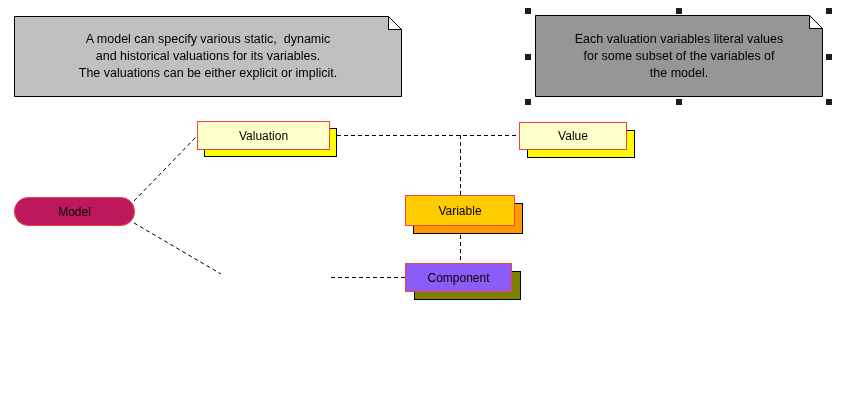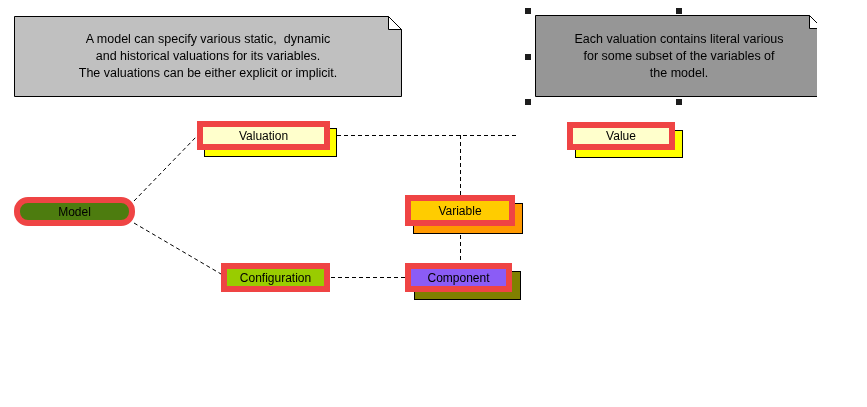--- a/index.html
+++ b/index.html
@@ -1,27 +1,28 @@
 <!DOCTYPE html>
 <html><head>
 <meta charset="utf-8">
 <style>
   html,body{margin:0;padding:0;background:#ffffff;}
   .canvas{
     position:relative;width:817px;height:407px;background:#ffffff;overflow:hidden;
     font-family:"Liberation Sans",sans-serif;
+    padding-left:28px;
   }
   .wires{position:absolute;left:0;top:0;z-index:1;}
   .edge{stroke:#000;stroke-width:1;stroke-dasharray:4 3;fill:none;}
 
   .node{position:absolute;z-index:3;}
   .node-shadow{position:absolute;width:100%;height:100%;border:1px solid #000;box-sizing:border-box;}
   .node-face{
     position:absolute;left:0;top:0;width:100%;height:100%;
-    border:6px solid #ef4444;box-sizing:border-box;
+    border:1px solid #ef4444;box-sizing:border-box;
     display:flex;align-items:center;justify-content:center;
   }
   .node-label{font-size:12px;color:#000;white-space:nowrap;}
 
   .note{position:absolute;z-index:2;}
   .note svg{position:absolute;left:0;top:0;display:block;}
   .note-body{stroke:#000;stroke-width:1;}
   .note-fold{fill:#ffffff;stroke:#000;stroke-width:1;}
   .note-text{
     position:absolute;left:1px;top:1px;right:1px;bottom:1px;
@@ -53,68 +54,63 @@
     <div class="note-text">A model can specify various static,  dynamic
 and historical valuations for its variables.
 The valuations can be either explicit or implicit.</div>
   </div>
 
   <div class="note" style="left:535px;top:15px;width:288px;height:82px;">
     <svg width="288" height="82">
       <polygon class="note-body" points="0.5,0.5 274.5,0.5 287.5,13.5 287.5,81.5 0.5,81.5" style="fill: rgb(150, 150, 150);"></polygon>
       <polygon class="note-fold" points="274.5,0.5 274.5,13.5 287.5,13.5"></polygon>
     </svg>
-    <div class="note-text">Each valuation contains literal various
+    <div class="note-text">Each valuation variables literal values
 for some subset of the variables of
 the model.</div>
   </div>
 
   <div class="handle" style="left:525px;top:8px;"></div>
   <div class="handle" style="left:676px;top:8px;"></div>
   <div class="handle" style="left:826px;top:8px;"></div>
   <div class="handle" style="left:525px;top:54px;"></div>
   <div class="handle" style="left:826px;top:54px;"></div>
   <div class="handle" style="left:525px;top:99px;"></div>
   <div class="handle" style="left:676px;top:99px;"></div>
   <div class="handle" style="left:826px;top:99px;"></div>
 
 
 
   <div class="node" style="left:14px;top:197px;width:121px;height:29px;">
-    <div class="node-face" style="background-color: #4d7c0f; border-radius: 14px;">
+    <div class="node-face" style="background-color: #be185d; border-radius: 14px;">
       <span class="node-label">Model</span>
     </div>
   </div>
 
   <div class="node" style="left:197px;top:121px;width:133px;height:29px;">
     <div class="node-shadow" style="left: 7px; top: 7px; background-color: rgb(255, 255, 0);"></div>
     <div class="node-face" style="background-color: rgb(255, 255, 204);">
       <span class="node-label">Valuation</span>
     </div>
   </div>
 
-  <div class="node" style="left:519px;top:122px;width:108px;height:28px;margin-left:48px;">
+  <div class="node" style="left:519px;top:122px;width:108px;height:28px;">
     <div class="node-shadow" style="left: 8px; top: 8px; background-color: rgb(255, 255, 0);"></div>
     <div class="node-face" style="background-color: rgb(255, 255, 204);">
       <span class="node-label">Value</span>
     </div>
   </div>
 
   <div class="node" style="left:405px;top:195px;width:110px;height:31px;border-radius:10px;">
     <div class="node-shadow" style="left: 8px; top: 8px; background-color: rgb(255, 153, 0);"></div>
     <div class="node-face" style="background-color: rgb(255, 204, 0);">
       <span class="node-label">Variable</span>
     </div>
   </div>
 
-  <div class="node" style="left:221px;top:263px;width:109px;height:29px;">
-    <div class="node-face" style="background-color: rgb(153, 204, 0);">
-      <span class="node-label">Configuration</span>
-    </div>
-  </div>
 
   <div class="node" style="left:405px;top:263px;width:107px;height:29px;">
     <div class="node-shadow" style="left: 9px; top: 8px; background-color: rgb(128, 128, 0);"></div>
     <div class="node-face" style="background-color: #8b5cf6;">
       <span class="node-label">Component</span>
     </div>
   </div>
 
 </div>
 

